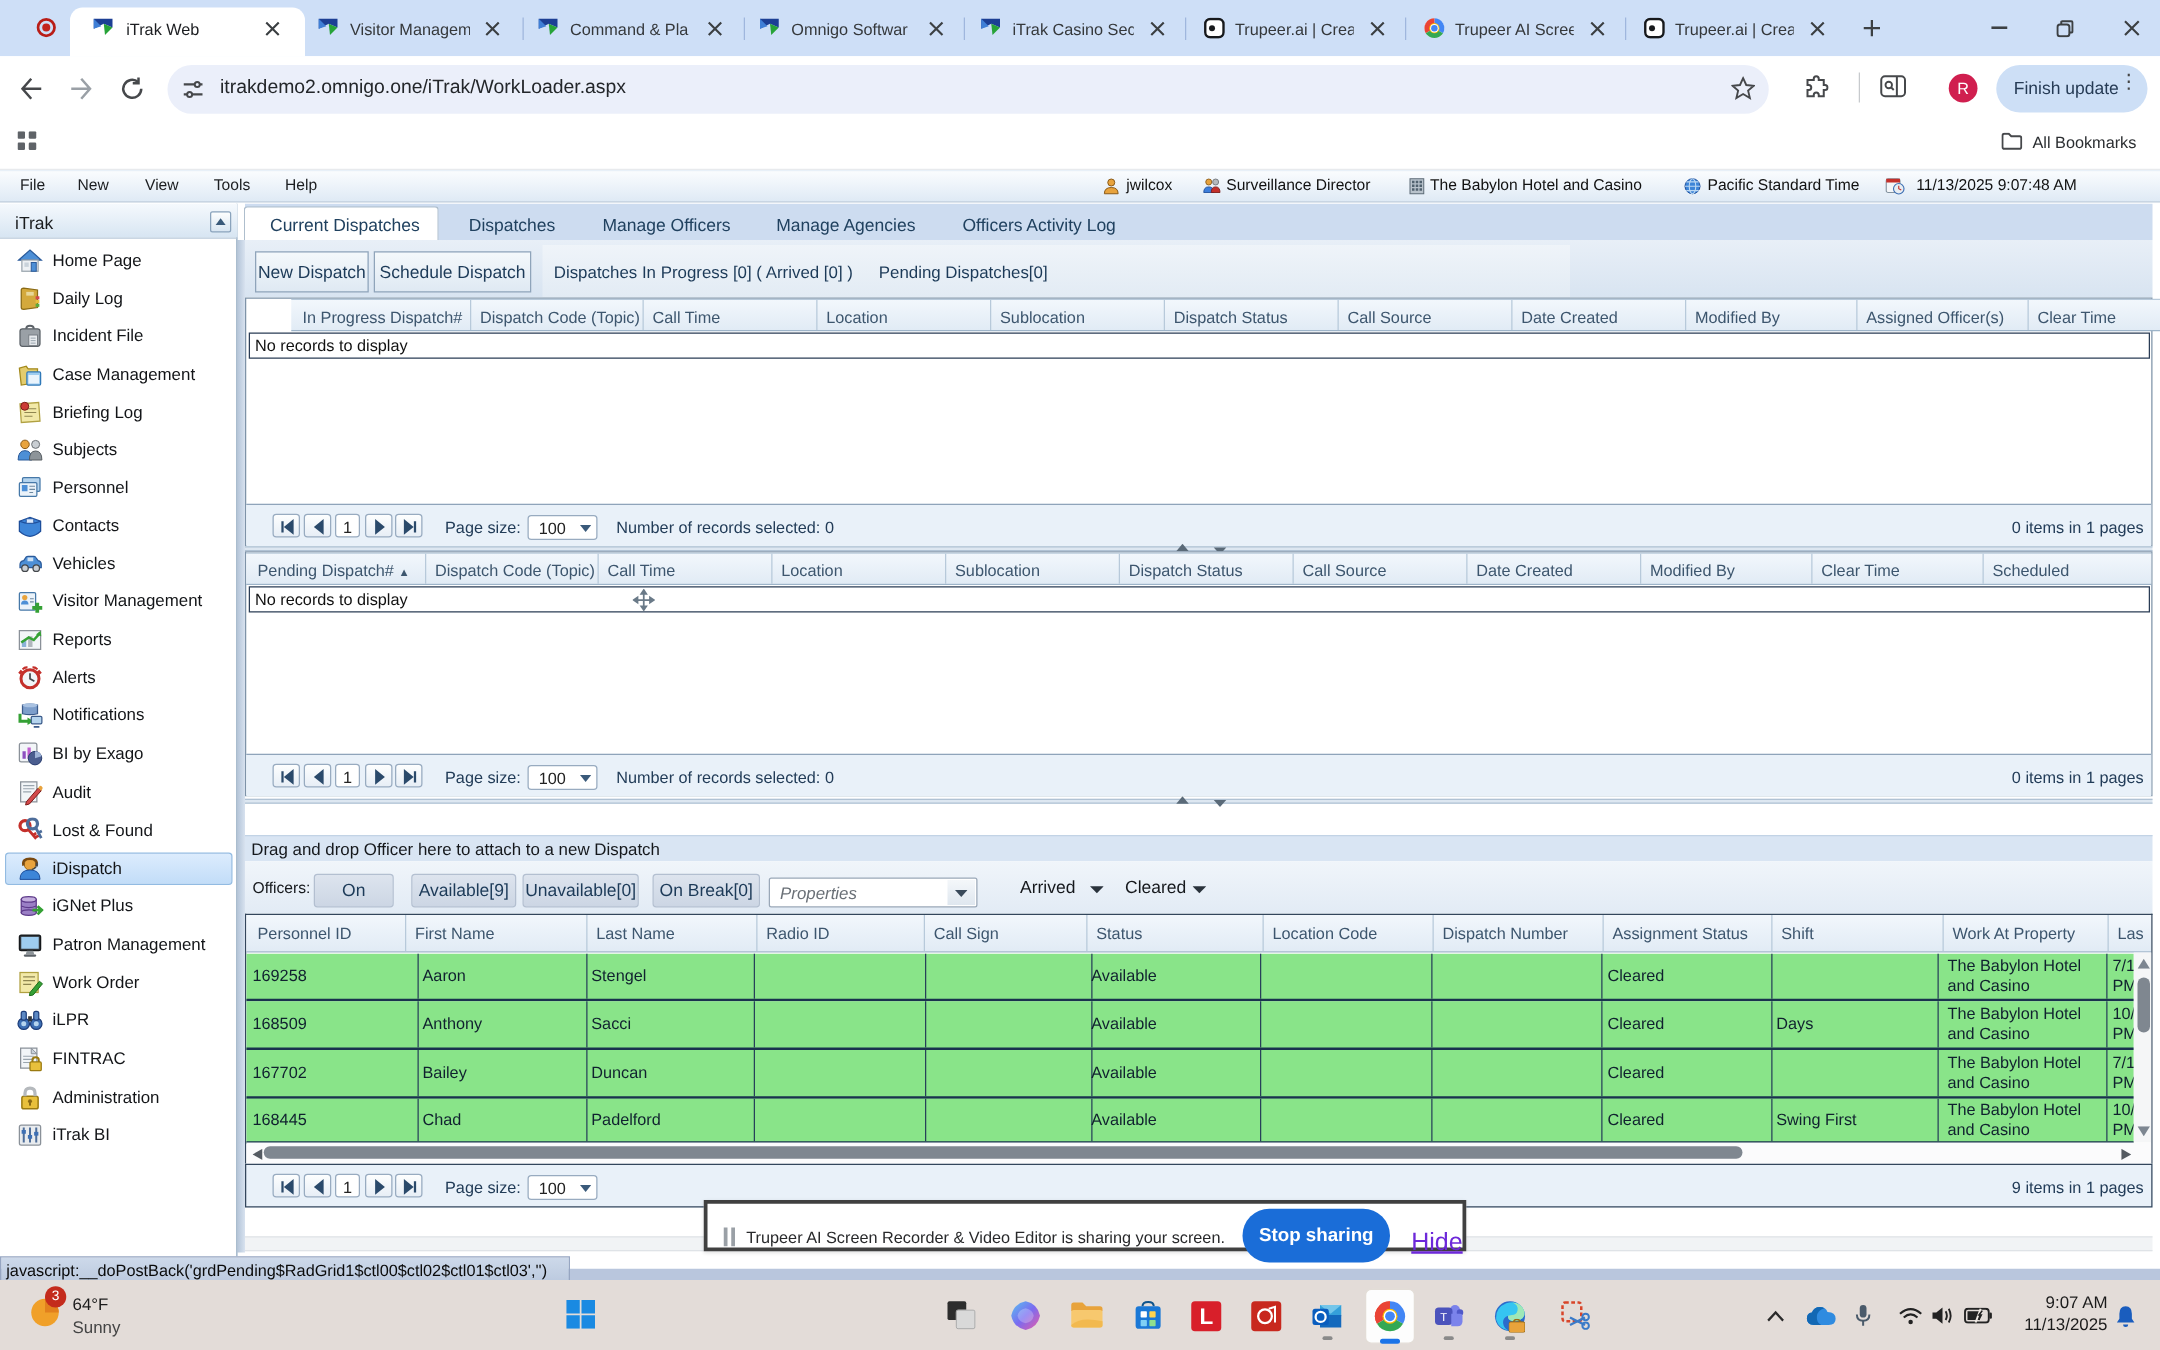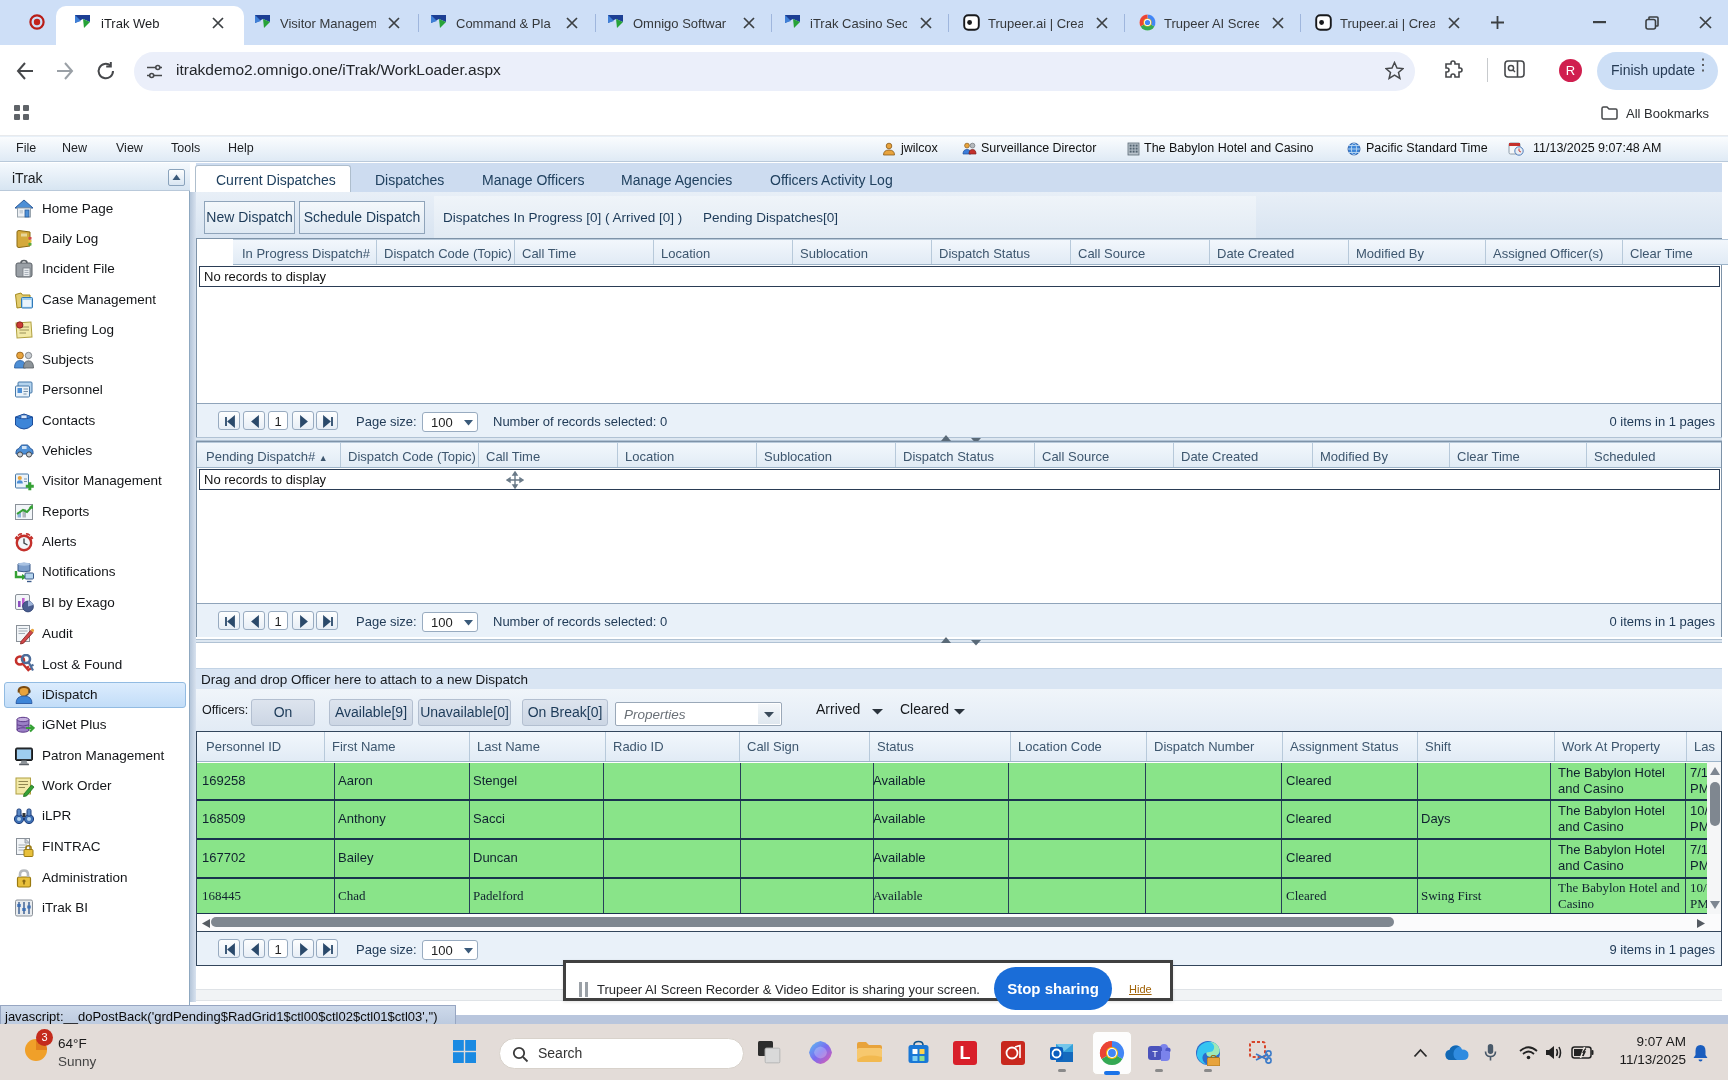--- a/index.html
+++ b/index.html
@@ -716,21 +716,21 @@
         <div class="ogsep" style="left:1353px;"></div>
         <div class="ogsep" style="left:1488px;"></div>
         <div class="ogcell" style="left:5px;top:10px;">167702</div>
         <div class="ogcell" style="left:141px;top:10px;">Bailey</div>
         <div class="ogcell" style="left:276px;top:10px;">Duncan</div>
         <div class="ogcell" style="left:676px;top:10px;">Available</div>
         <div class="ogcell" style="left:1089px;top:10px;">Cleared</div>
         <div class="ogcell" style="left:1361px;top:2px;width:126px;white-space:normal;line-height:16px;">The Babylon Hotel and Casino</div>
         <div class="ogcell" style="left:1493px;top:2px;width:17px;overflow:hidden;line-height:16px;">7/19<br>PM</div>
       </div>
-    <div class="ogrow" style="left:0;top:147px;width:1510px;height:36px;border-bottom:2px solid #19324e;font-family:Liberation Serif, serif;">
+    <div class="ogrow" style="left:0;top:147px;width:1510px;height:36px;border-bottom:2px solid #19324e;">
         <div class="ogsep" style="left:137px;"></div>
         <div class="ogsep" style="left:272px;"></div>
         <div class="ogsep" style="left:406px;"></div>
         <div class="ogsep" style="left:543px;"></div>
         <div class="ogsep" style="left:676px;"></div>
         <div class="ogsep" style="left:811px;"></div>
         <div class="ogsep" style="left:948px;"></div>
         <div class="ogsep" style="left:1084px;"></div>
         <div class="ogsep" style="left:1220px;"></div>
         <div class="ogsep" style="left:1353px;"></div>
@@ -791,48 +791,41 @@
   </div>
   <div class="abs" id="bluestrip"></div>
   <div class="abs" id="hscrollzone"></div>
   <div class="abs" id="tooltipbar">
       <span style="position:absolute;left:4px;top:3px;">javascript:__doPostBack('grdPending$RadGrid1$ctl00$ctl02$ctl01$ctl03','')</span>
     </div>
   <div class="abs" id="sharebox">
     <div style="position:absolute;left:13px;top:19px;width:3px;height:15px;background:#9aa0a6;"></div>
     <div style="position:absolute;left:19px;top:19px;width:3px;height:15px;background:#9aa0a6;"></div>
     <div style="position:absolute;left:31px;top:19px;font-size:13px;color:#28292b;">Trupeer AI Screen Recorder &amp; Video Editor is sharing your screen.</div>
-    <div style="position:absolute;left:563px;top:20px;font-size:11px;color:#a16207;text-decoration:underline;">Hide</div>
+    <div style="position:absolute;left:563px;top:20px;font-size:20px;color:#6d28d9;text-decoration:underline;">Hide</div>
   </div>
   <div class="abs" id="stopbtn">Stop sharing</div>
   <div class="abs" id="taskbar"></div>
 
   <svg class="abs" style="left:24px;top:1036px;" width="26" height="26" viewBox="0 0 26 26">
       <circle cx="12" cy="14" r="11" fill="#f0a029"></circle>
       <path d="M12 3 A11 11 0 0 1 23 14 L12 14 Z" fill="#e2801d"></path>
     </svg>
   <div class="abs" style="left:36px;top:1029px;width:17px;height:17px;border-radius:50%;background:#c42b1c;color:#fff;font-size:11px;text-align:center;line-height:17px;">3</div>
   <div class="abs" style="left:58px;top:1036px;font-size:13.5px;color:#1b1b1b;">64°F</div>
   <div class="abs" style="left:58px;top:1054px;font-size:13.5px;color:#444;">Sunny</div>
 
   <svg class="abs" style="left:453px;top:1040px;" width="23" height="23" viewBox="0 0 23 23">
       <g fill="#1a8ae2">
         <rect x="0" y="0" width="10.8" height="10.8"></rect>
         <rect x="12.2" y="0" width="10.8" height="10.8"></rect>
         <rect x="0" y="12.2" width="10.8" height="10.8"></rect>
         <rect x="12.2" y="12.2" width="10.8" height="10.8"></rect>
       </g>
     </svg>
-  <div class="abs" id="searchpill">
-      <svg style="position:absolute;left:12px;top:7px;" width="17" height="17" viewBox="0 0 17 17">
-        <circle cx="7" cy="7" r="5.2" fill="none" stroke="#3a3a3a" stroke-width="1.8"></circle>
-        <path d="M11 11 L15.5 15.5" stroke="#3a3a3a" stroke-width="1.8"></path>
-      </svg>
-      <span style="position:absolute;left:38px;top:6px;font-size:14px;color:#333;">Search</span>
-    </div>
 
   <svg class="abs" style="left:757px;top:1040px;" width="24" height="24" viewBox="0 0 24 24">
       <rect x="1" y="1" width="15" height="15" rx="1.5" fill="#2d2d2d"></rect>
       <rect x="8" y="8" width="15" height="15" rx="1.5" fill="#fff" stroke="#bbb" stroke-width=".8"></rect>
       <rect x="8" y="8" width="15" height="15" rx="1.5" fill="#000" opacity=".15"></rect>
     </svg>
 
   <svg class="abs" style="left:808px;top:1040px;" width="25" height="25" viewBox="0 0 25 25">
       <defs>
         <linearGradient id="cpg" x1="0" y1="0" x2="1" y2="1">

